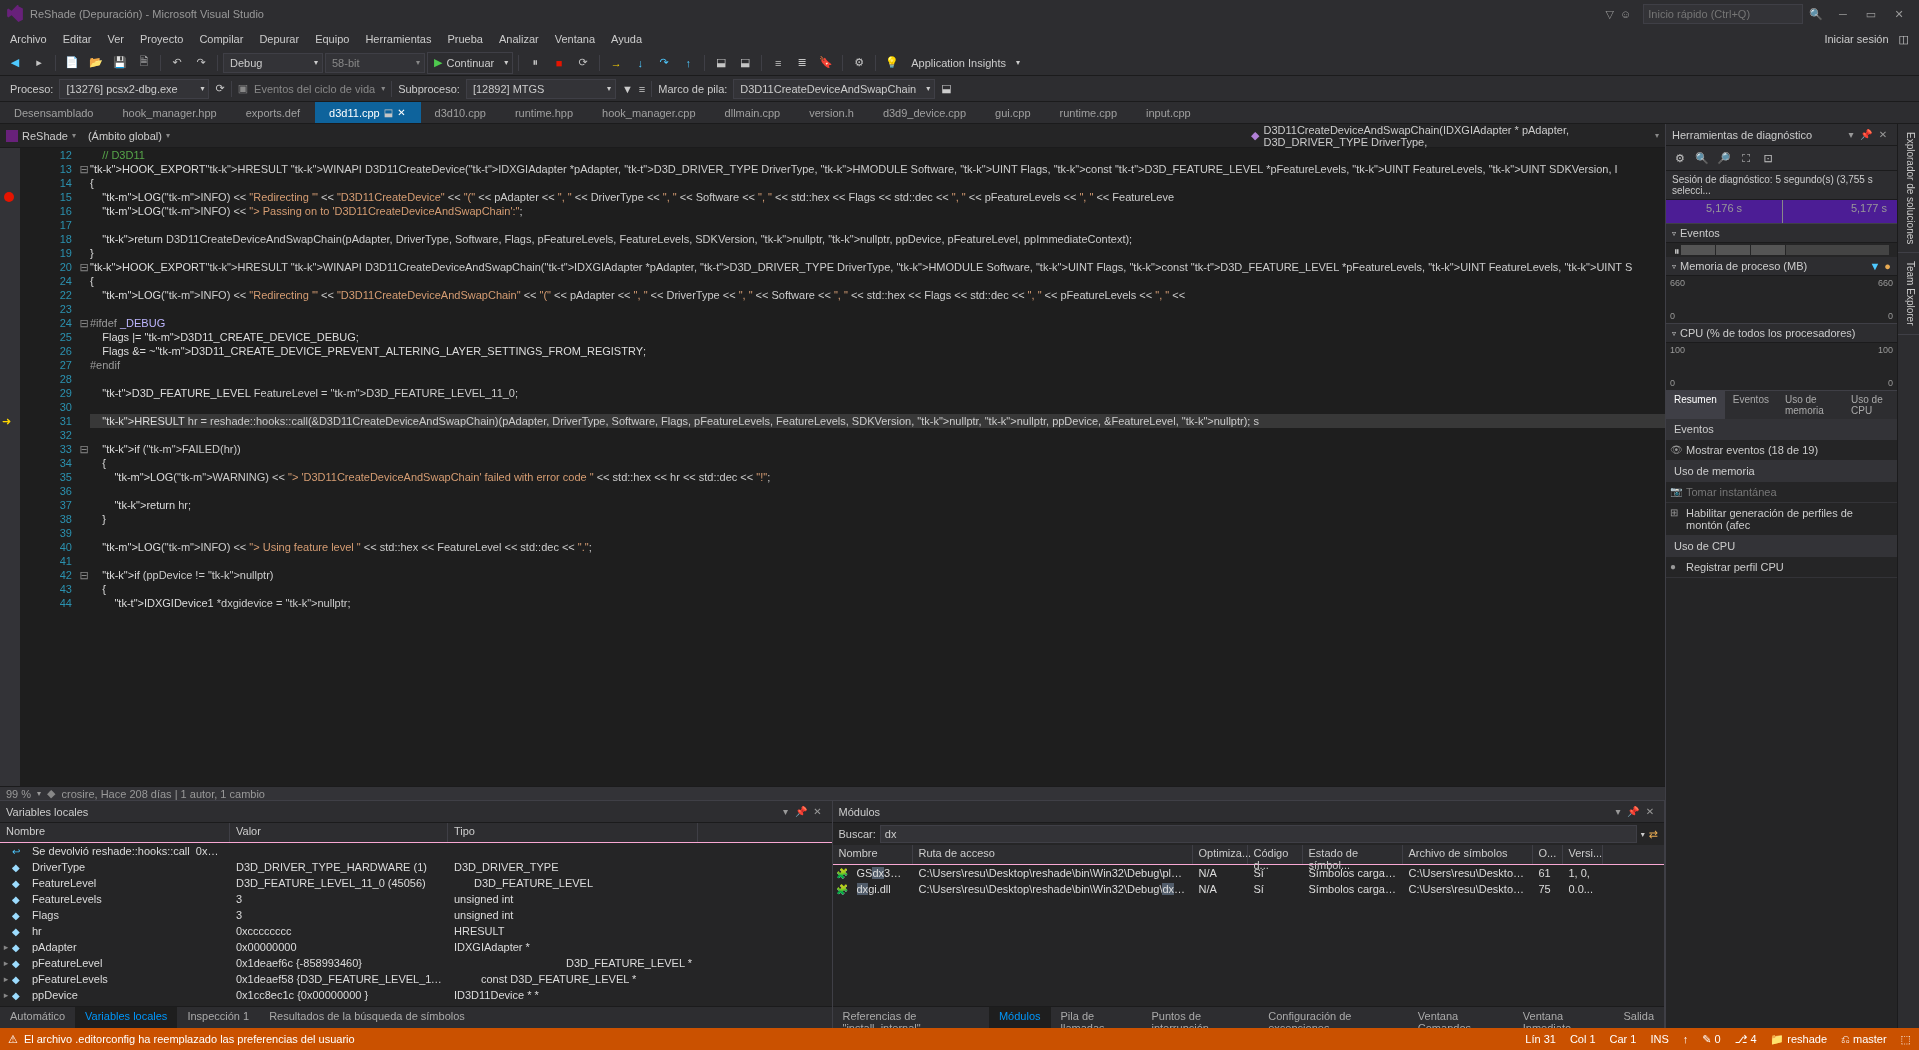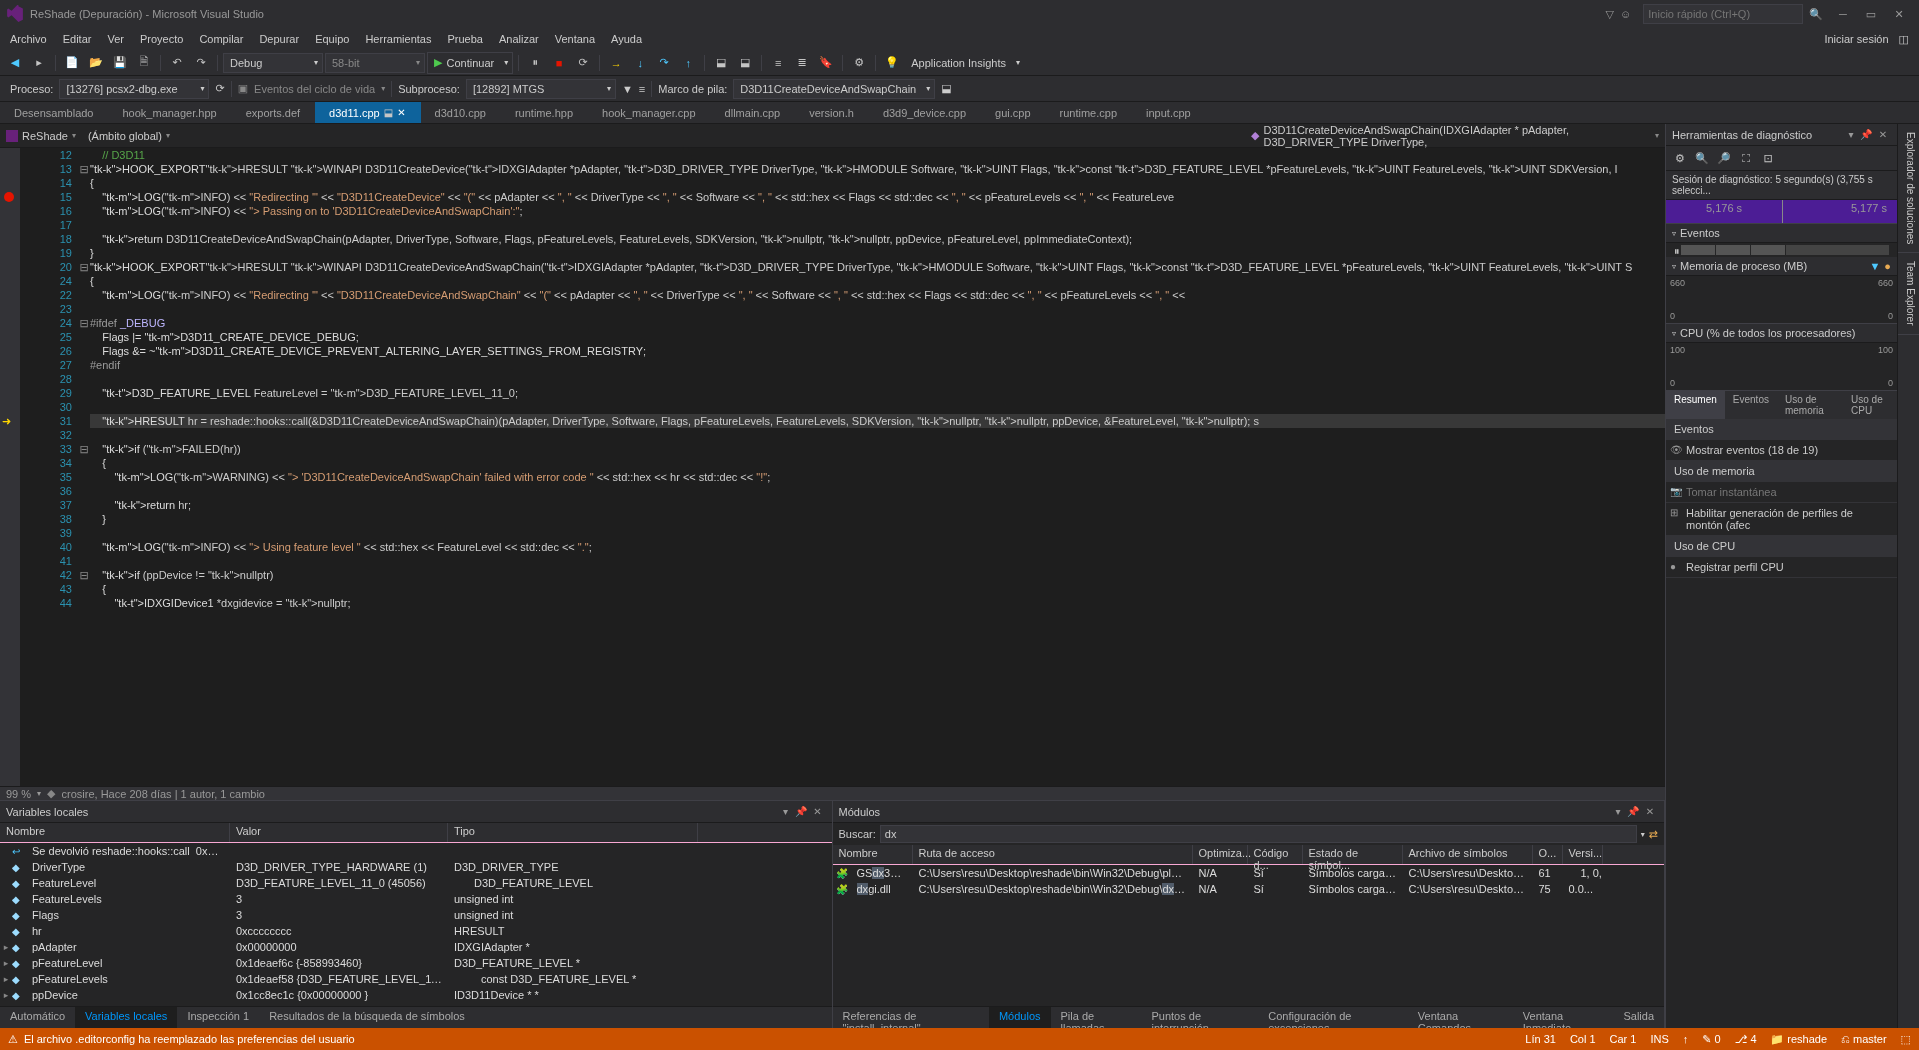--- a/index.html
+++ b/index.html
@@ -432,21 +432,21 @@
               <span class="icon" style="color:#9cdcfe;">◆</span>
               <span class="cell" style="width:204px;">pAdapter</span>
               <span class="cell" style="width:218px;">0x00000000 <null></null></span>
               <span class="cell" style="width:250px;">IDXGIAdapter *</span>
             </div>
             <div class="grid-row">
               <span class="expander">▸</span>
               <span class="icon" style="color:#9cdcfe;">◆</span>
               <span class="cell" style="width:204px;">pFeatureLevel</span>
               <span class="cell" style="width:218px;">0x1deaef6c {-858993460}</span>
-              <span class="cell" style="width:250px;">D3D_FEATURE_LEVEL *</span>
+              <span class="cell" style="width:250px;text-align:right;">D3D_FEATURE_LEVEL *</span>
             </div>
             <div class="grid-row">
               <span class="expander">▸</span>
               <span class="icon" style="color:#9cdcfe;">◆</span>
               <span class="cell" style="width:204px;">pFeatureLevels</span>
               <span class="cell" style="width:218px;">0x1deaef58 {D3D_FEATURE_LEVEL_11_0 (45056)}</span>
               <span class="cell" style="width:250px;margin-left:27px;">const D3D_FEATURE_LEVEL *</span>
             </div>
             <div class="grid-row">
               <span class="expander">▸</span>
@@ -489,21 +489,21 @@
         <div class="grid-body" id="modules-body">
             <div class="grid-row">
               <span class="icon" style="margin-left:4px;">🧩</span>
               <span class="cell" style="width:62px;">GS<span class="hl">dx</span>32-SSE2-d...</span>
               <span class="cell" style="width:280px;">C:\Users\resu\Desktop\reshade\bin\Win32\Debug\plugins\GS</span>
               <span class="cell" style="width:55px;">N/A</span>
               <span class="cell" style="width:55px;">Sí</span>
               <span class="cell" style="width:100px;">Símbolos cargad...</span>
               <span class="cell" style="width:130px;">C:\Users\resu\Desktop\res...</span>
               <span class="cell" style="width:30px;">61</span>
-              <span class="cell" style="width:40px;margin-left:12px;">1, 0,</span>
+              <span class="cell" style="width:40px;">1, 0,</span>
             </div>
             <div class="grid-row">
               <span class="icon" style="margin-left:4px;">🧩</span>
               <span class="cell" style="width:62px;"><span class="hl">dx</span>gi.dll</span>
               <span class="cell" style="width:280px;">C:\Users\resu\Desktop\reshade\bin\Win32\Debug\<span class="hl">dx</span>gi.dll</span>
               <span class="cell" style="width:55px;">N/A</span>
               <span class="cell" style="width:55px;">Sí</span>
               <span class="cell" style="width:100px;">Símbolos cargad...</span>
               <span class="cell" style="width:130px;">C:\Users\resu\Desktop\res...</span>
               <span class="cell" style="width:30px;">75</span>

